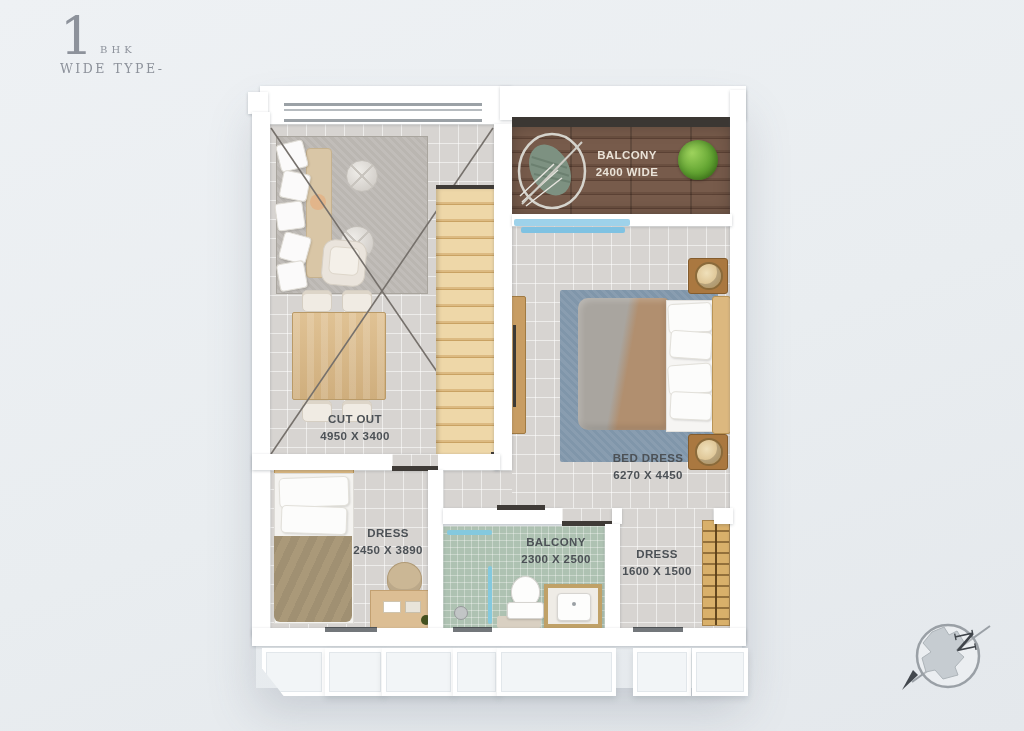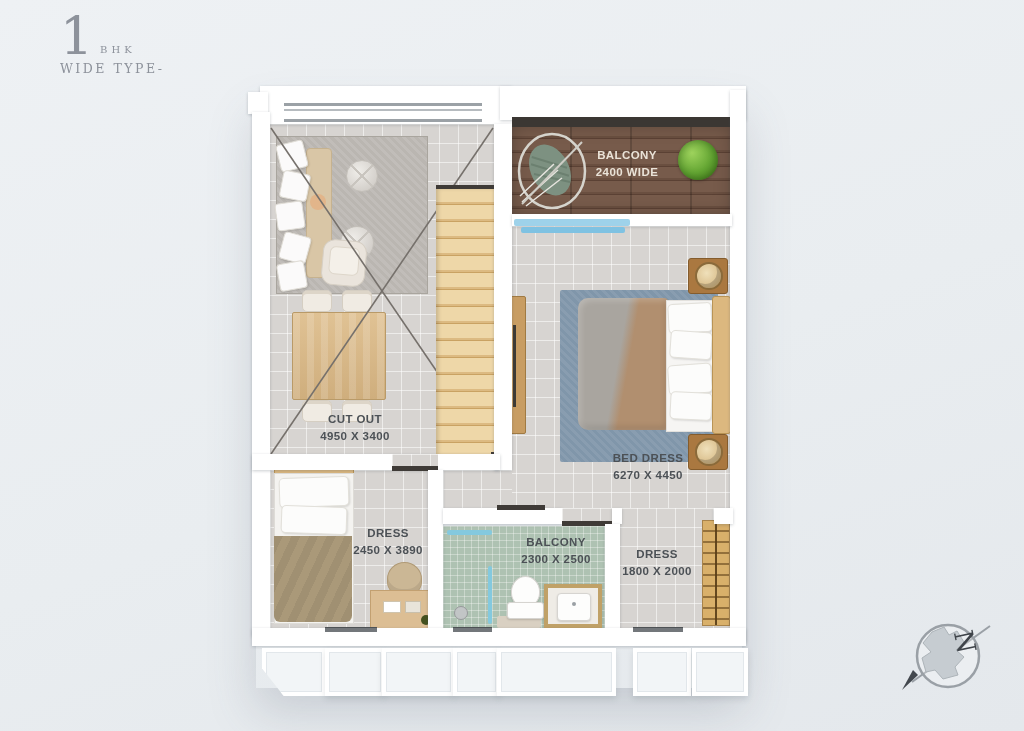--- a/index.html
+++ b/index.html
@@ -257,21 +257,21 @@
   <div class="rlabel" style="left:388px;top:542px;">
     <div>DRESS</div>
     <div>2450 X 3890</div>
   </div>
   <div class="rlabel" style="left:556px;top:551px;">
     <div>BALCONY</div>
     <div>2300 X 2500</div>
   </div>
   <div class="rlabel" style="left:657px;top:563px;">
     <div>DRESS</div>
-    <div>1800 X 2000</div>
+    <div>1600 X 1500</div>
   </div>
 
   <svg class="abs" style="left:898px;top:612px;" width="100" height="92">
     <line x1="92" y1="14" x2="14" y2="70" stroke="#9aa0a6" stroke-width="2"></line>
     <polygon points="4,78 20,63 15,58" fill="#43484e"></polygon>
     <circle cx="50" cy="44" r="31" fill="rgba(255,255,255,.25)" stroke="#9aa0a6" stroke-width="2.5"></circle>
     <polygon points="34,20 46,15 51,23 59,19 66,30 58,38 66,45 57,55 60,63 45,67 37,58 28,60 24,46 33,40 25,31" fill="#c6ccd1" stroke="#adb4b9" stroke-width="1"></polygon>
     <text x="66" y="38" font-family="DejaVu Serif, serif" font-size="26" fill="#3f444a" text-anchor="middle" transform="rotate(78 66 30)">N</text>
   </svg>
 

